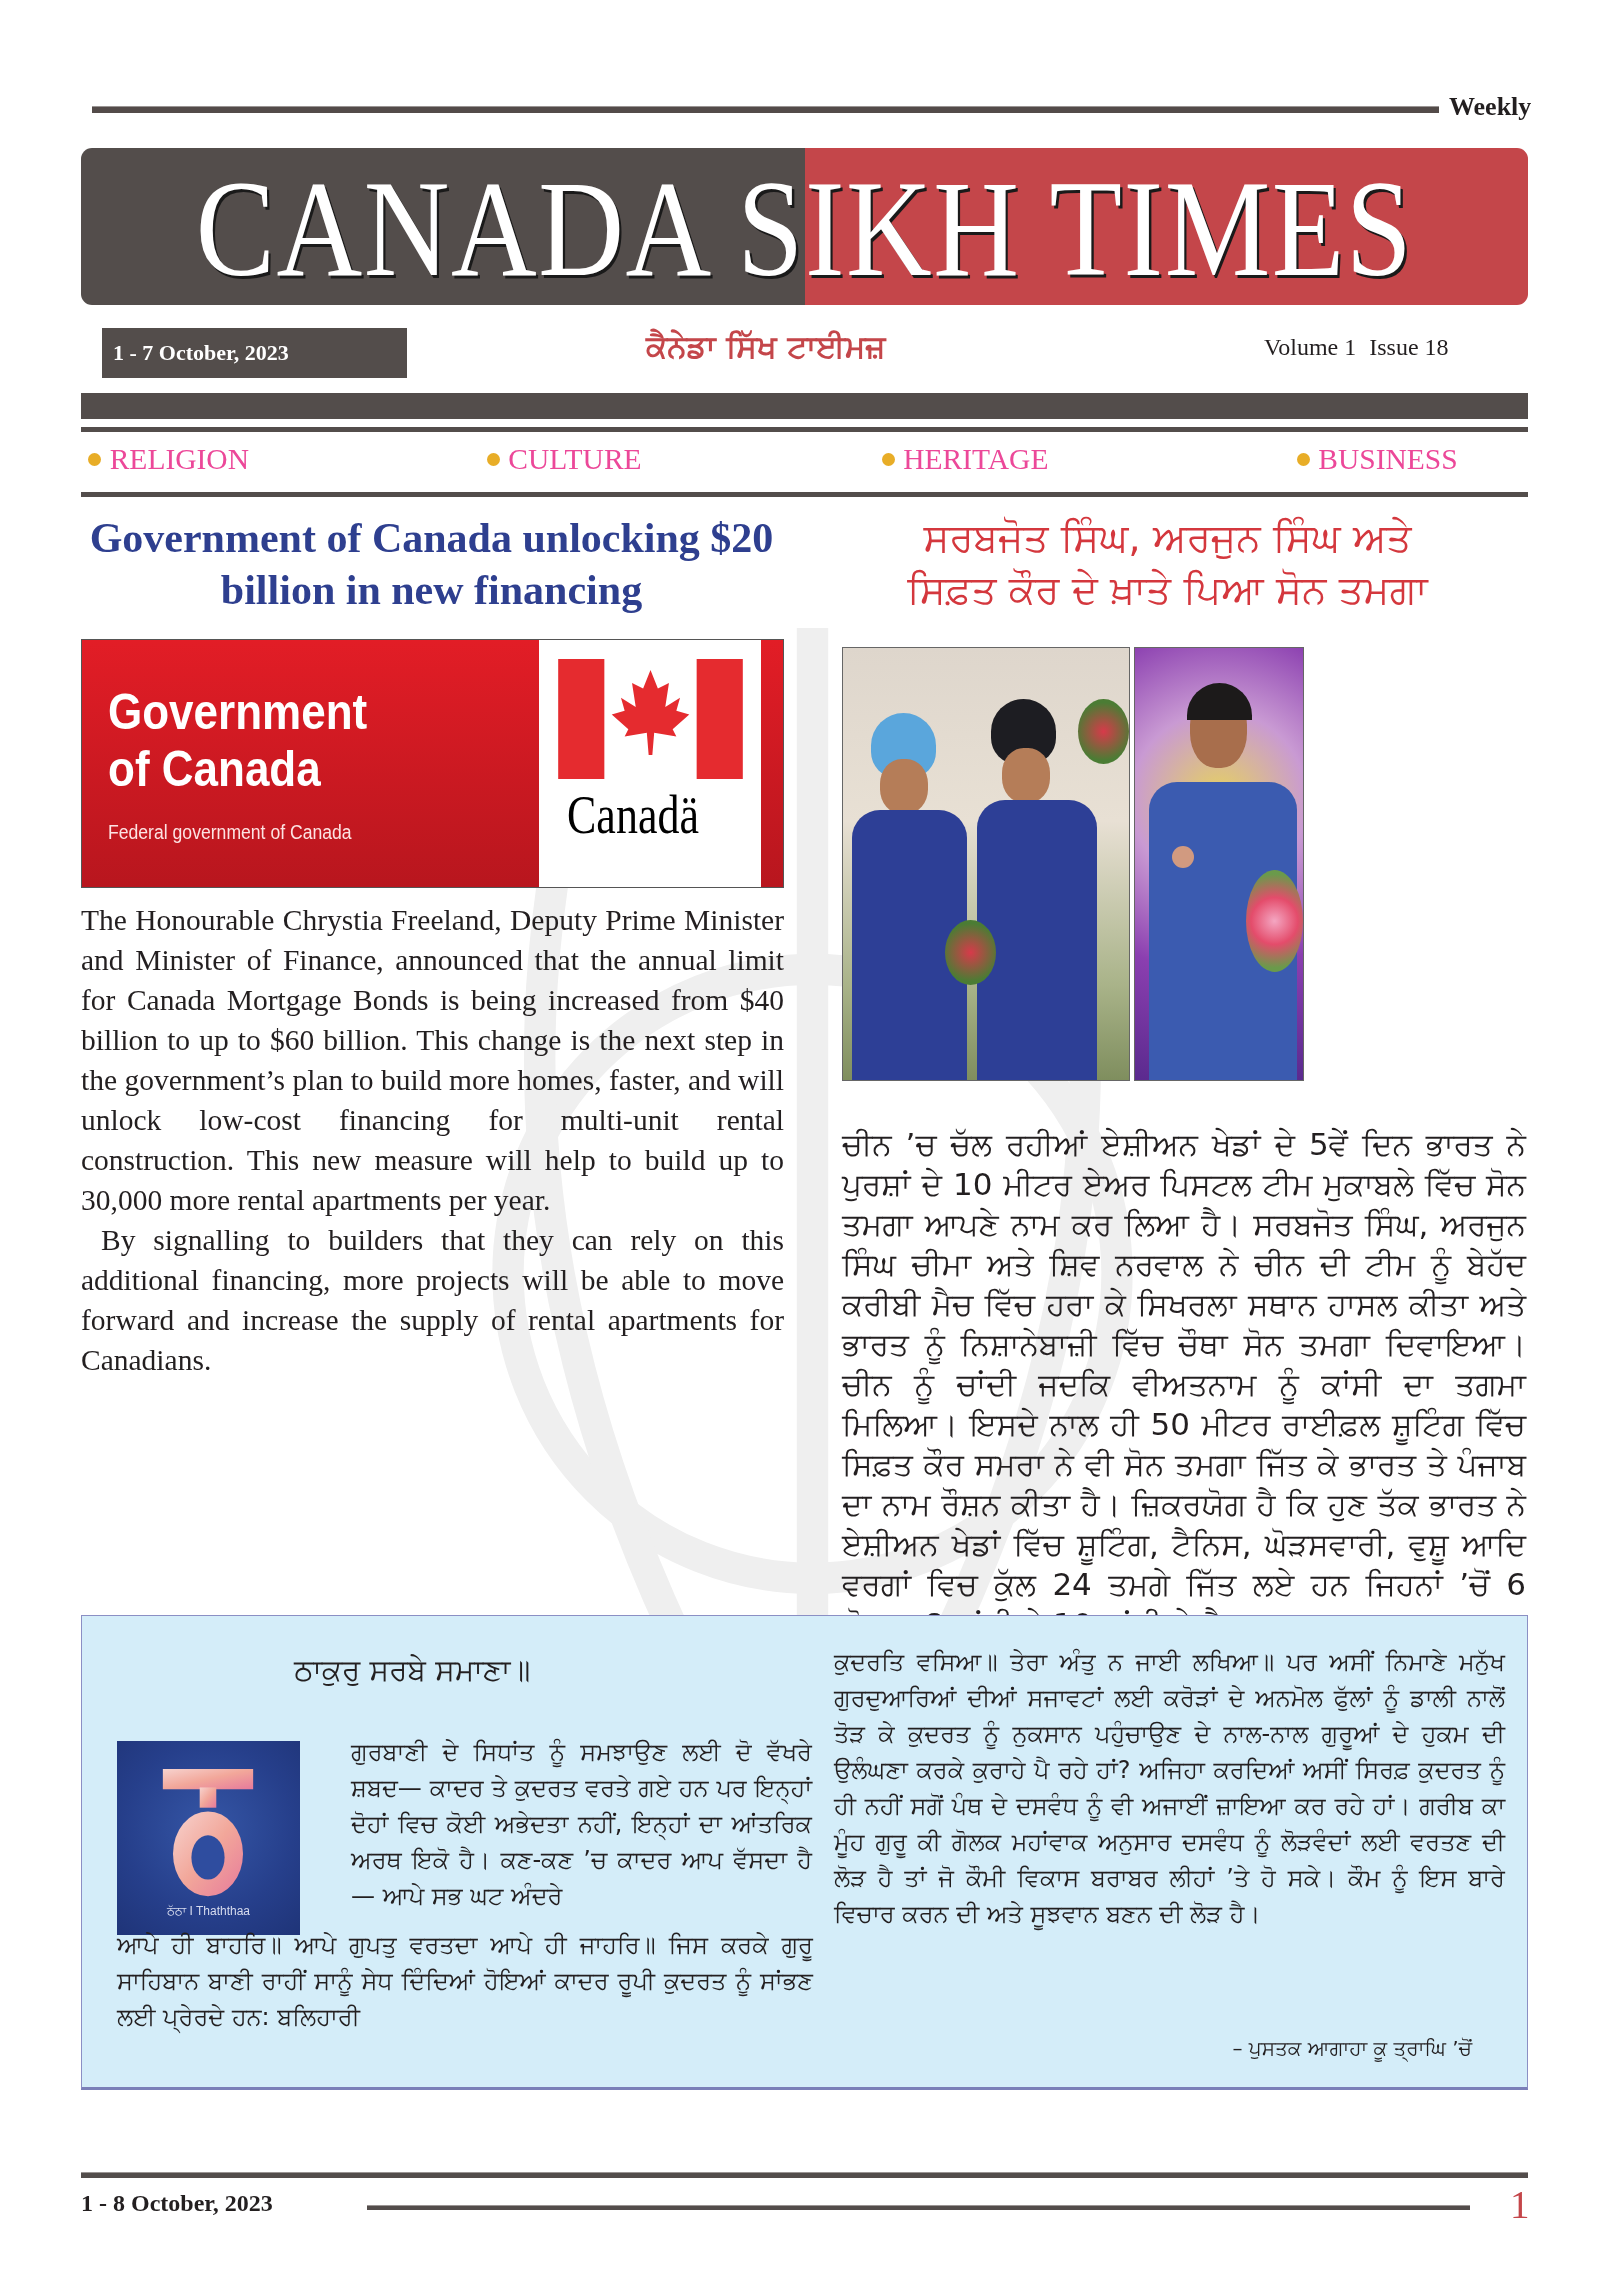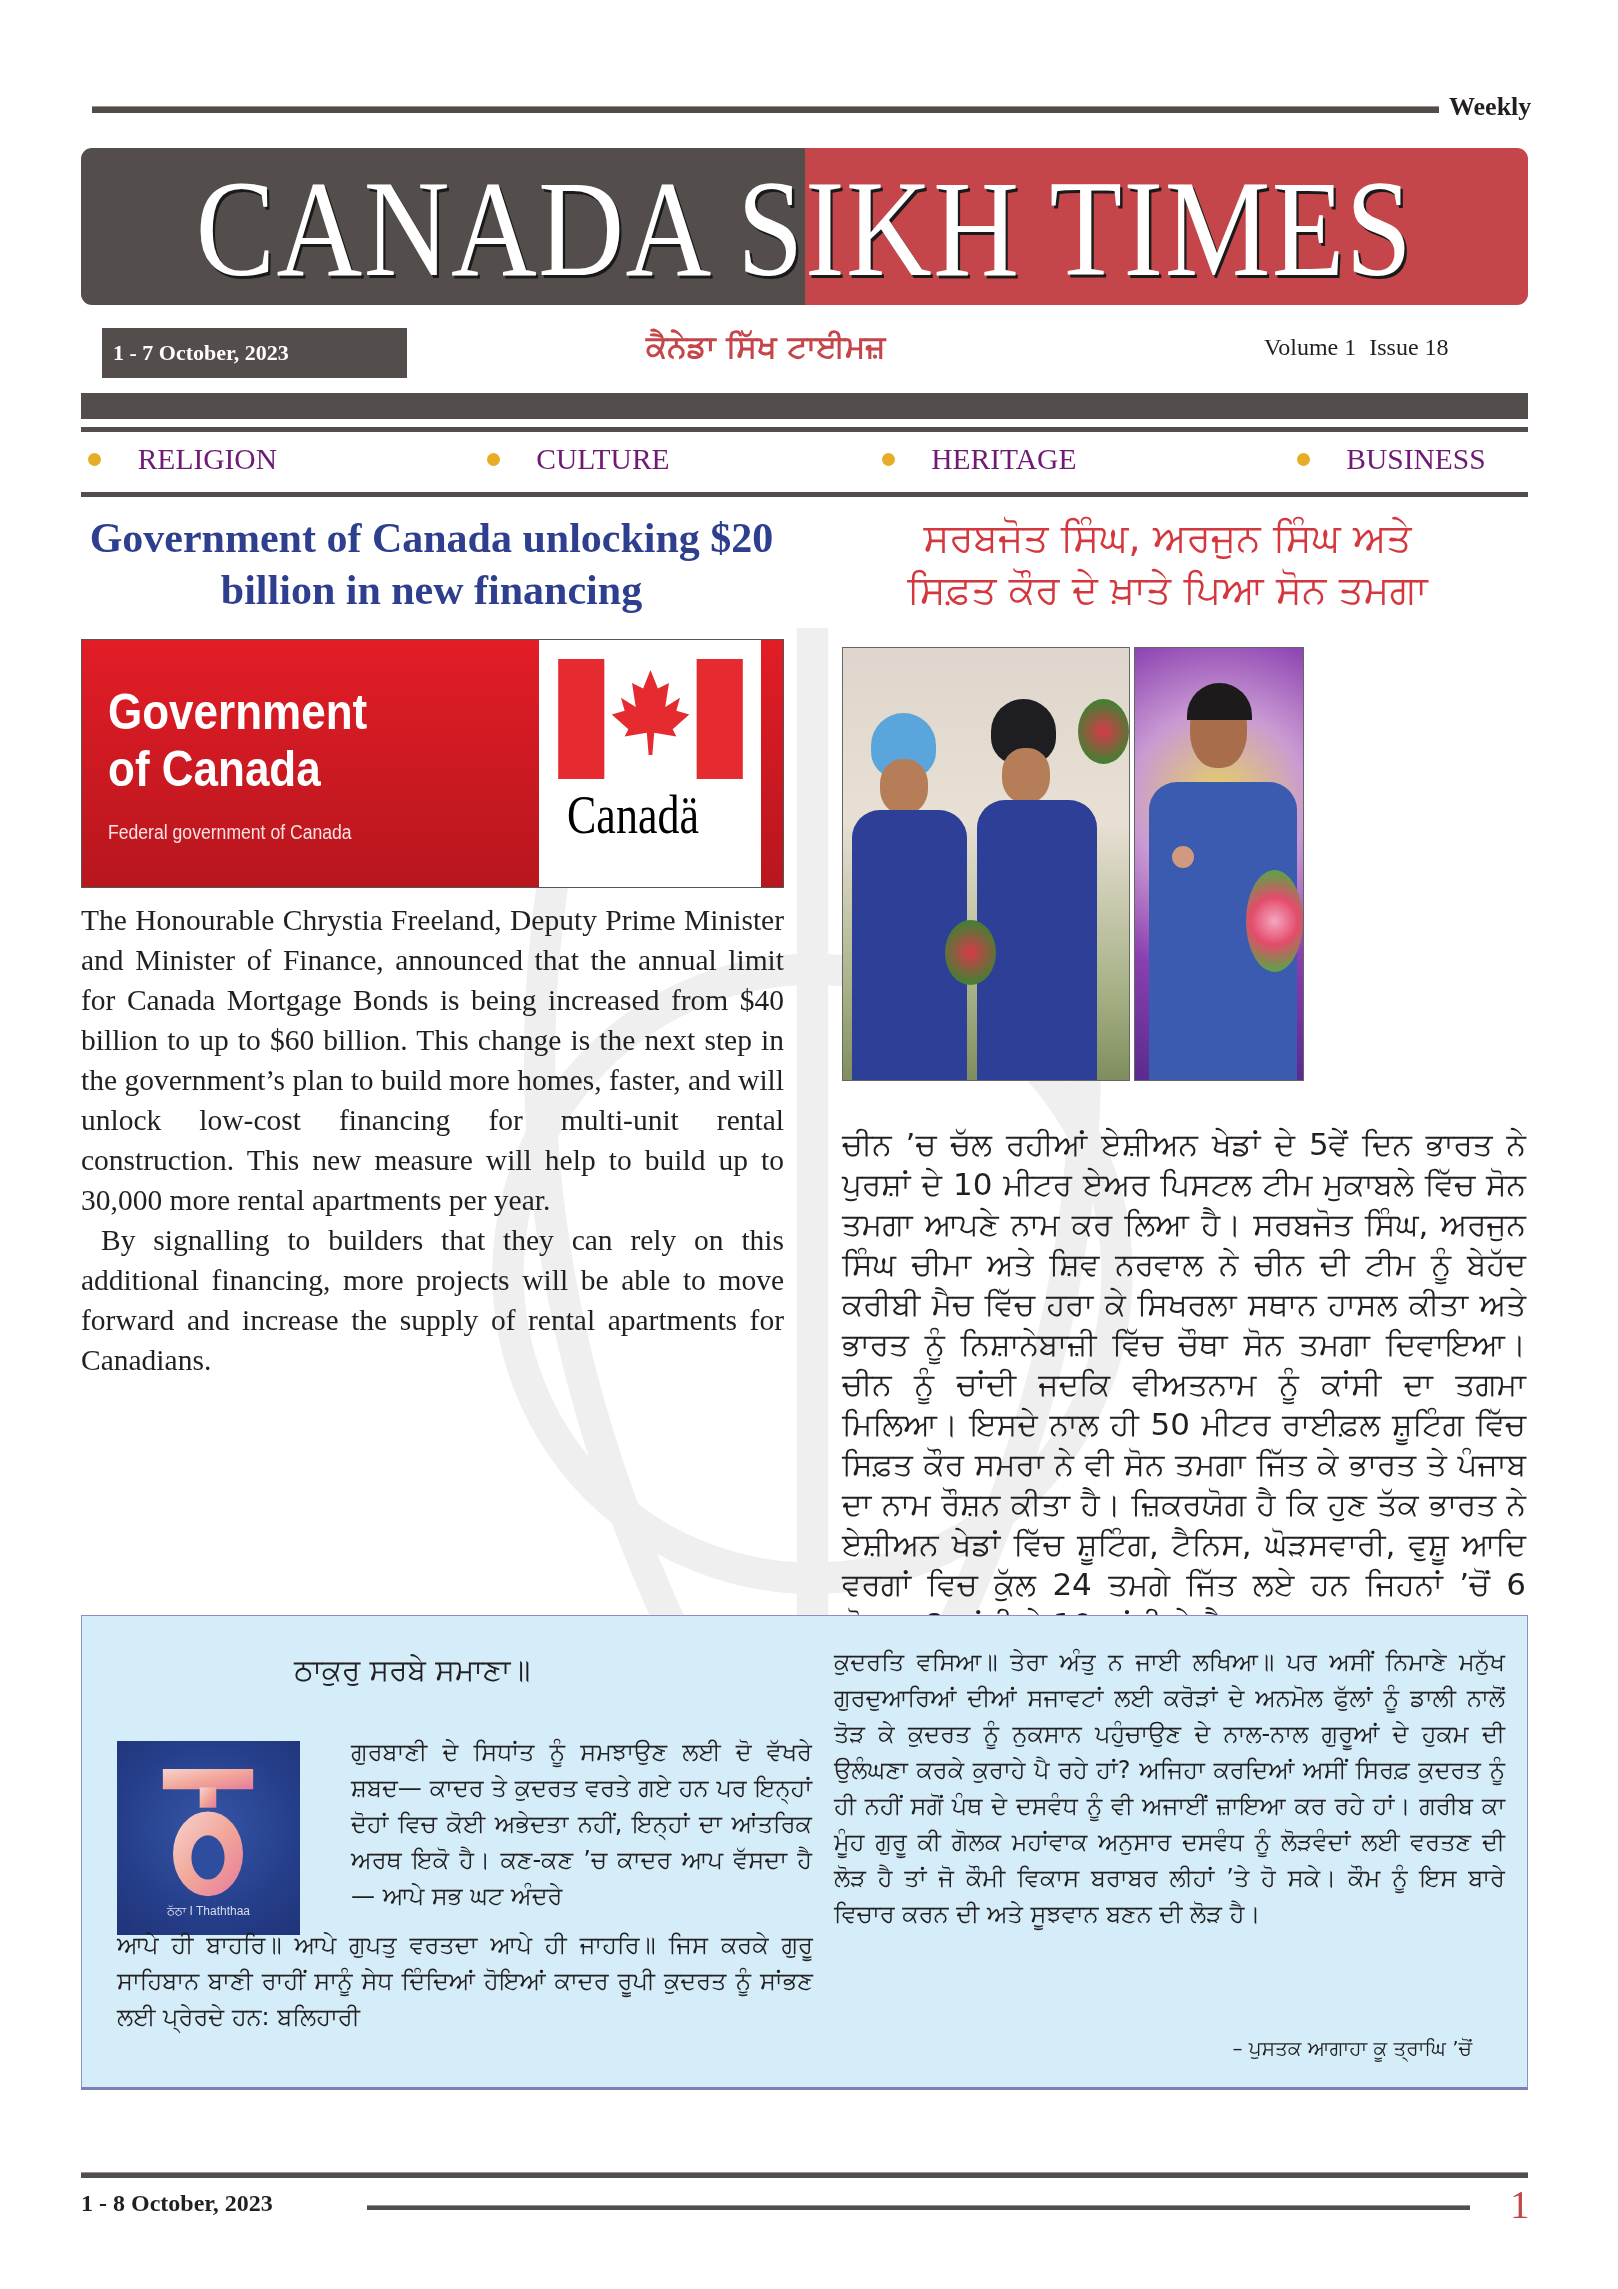--- a/index.html
+++ b/index.html
@@ -18,21 +18,21 @@
   .masthead .title { position: absolute; left: 0; top: 7.4px; width: 100%; text-align: center; font-size: 138px; line-height: 148px; color: #ffffff; letter-spacing: 1.8px; text-shadow: 2.8px 2.8px 0 #1a1a1a; white-space: nowrap; font-family: "Liberation Serif", serif; transform: scaleX(0.86); transform-origin: center; }
 
   .date-box { position: absolute; left: 81px; top: 328px; width: 305px; height: 50px; background: #534d4b; color: #fff; font-size: 22px; font-weight: bold; line-height: 50px; padding-left: 11px; margin-left: 21px; }
   .punjabi-title { position: absolute; left: 646px; top: 328px; font-size: 31px; color: #c4464a; font-family: "DejaVu Sans", sans-serif; font-weight: bold; }
   .vol-issue { position: absolute; left: 1264px; top: 334px; font-size: 24px; color: #231f20; }
   .vol-issue span { margin-left: 13px; text-align: right; }
 
   .thick-bar { position: absolute; left: 81px; top: 393px; width: 1447px; height: 26px; background: #534d4b; }
   .rule-2 { position: absolute; left: 81px; top: 427px; width: 1447px; height: 4.6px; background: #534d4b; }
   .cat-row { position: absolute; left: 81px; top: 434px; width: 1447px; height: 54px; }
-  .cat { position: absolute; top: 9.2px; font-size: 29.5px; color: #701a75; display: flex; align-items: center; gap: 28px; }
+  .cat { position: absolute; top: 9.2px; font-size: 29.5px; color: #ec4899; display: flex; align-items: center; }
   .cat .dot { width: 13px; height: 13px; border-radius: 50%; background: #e8ad27; margin-right: 8.3px; }
   .rule-3 { position: absolute; left: 81px; top: 492px; width: 1447px; height: 4.6px; background: #534d4b; }
 
   .eng-headline { position: absolute; left: 81px; top: 512px; width: 701px; text-align: center; font-size: 42px; line-height: 52px; font-weight: bold; color: #2e3f8f; }
   .gov-banner { position: absolute; left: 81px; top: 639px; width: 703px; height: 249px; background: linear-gradient(180deg, #e21d26 0%, #b8161e 100%); border: 0.9px solid #555; }
   .gov-banner .g-title { position: absolute; left: 26px; top: 44px; color: #fff; font-family: "Liberation Sans", sans-serif; font-weight: bold; font-size: 50px; line-height: 57px; transform: scaleX(0.88); transform-origin: left; }
   .gov-banner .g-sub { position: absolute; left: 26px; top: 181px; color: #fde3e3; font-family: "Liberation Sans", sans-serif; font-size: 20px; transform: scaleX(0.88); transform-origin: left; }
   .gov-banner .flag-panel { position: absolute; right: 22px; top: 0; width: 222px; height: 100%; background: #fff; }
   .flag-panel svg { position: absolute; left: 18.5px; top: 18.5px; }
   .flag-panel .wordmark { position: absolute; left: 28px; top: 143px; font-size: 55px; color: #000; transform: scaleX(0.8); transform-origin: left; font-family: "Liberation Serif", serif; }

